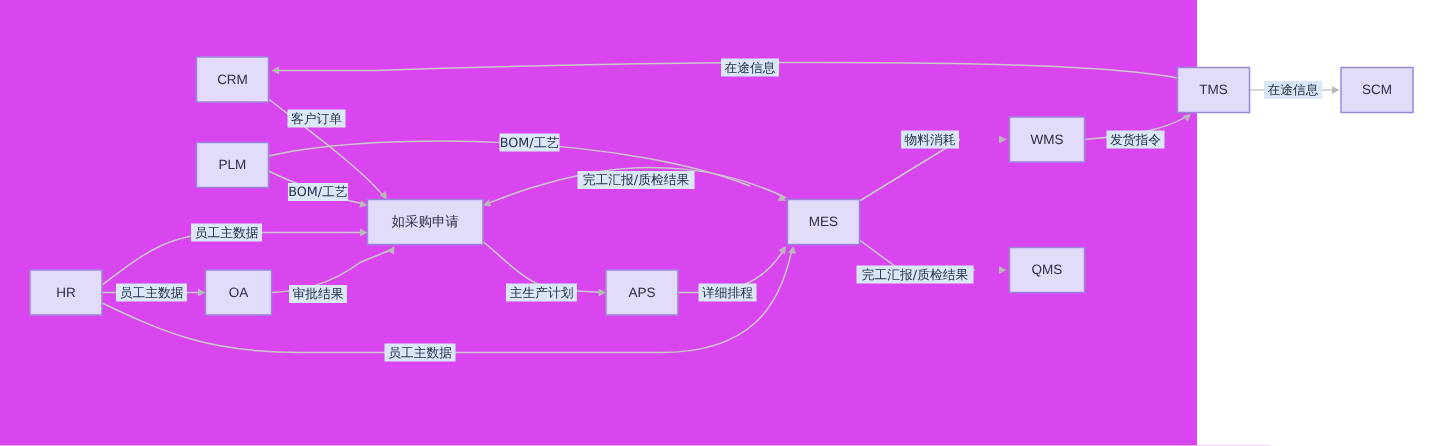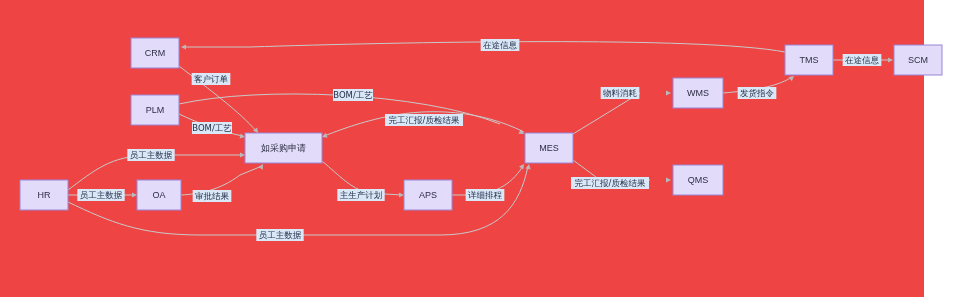--- a/index.html
+++ b/index.html
@@ -8,23 +8,23 @@
     background: #ffffff;
   }
   body {
     width: 962px;
     height: 297px;
     font-family: "Liberation Sans", "DejaVu Sans", sans-serif;
     overflow: hidden;
   }
   #canvas {
     position: relative;
-    width: 924px;
+    width: 798px;
     height: 297px;
-    background: #ef4444;
+    background: #d946ef;
   }
   svg#graph {
     position: absolute;
     left: 0;
     top: 0;
     width: 962px;
     height: 297px;
     display: block;
   }
   .edge-path {

